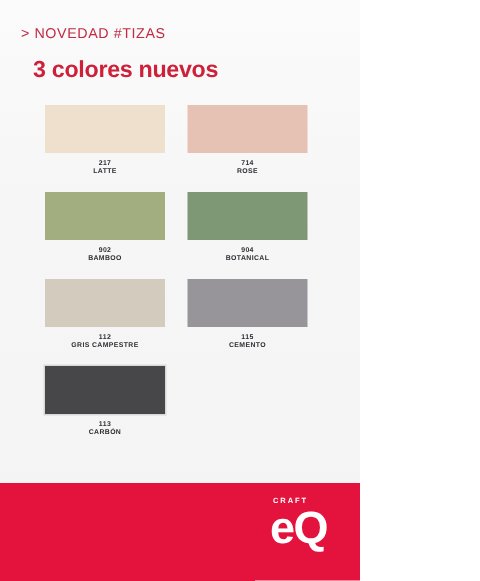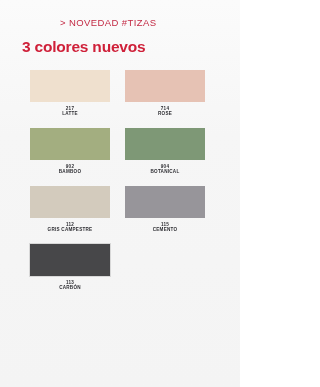--- a/index.html
+++ b/index.html
@@ -26,21 +26,20 @@
   .eyebrow {
     position: absolute;
     left: 14px;
     top: 17px;
     font-size: 9.5px;
     letter-spacing: 0.4px;
     font-weight: 400;
     color: #c32a44;
     white-space: nowrap;
     font-family: "Liberation Sans", sans-serif;
-    margin-left: 46px;
   }
   .headline {
     position: absolute;
     left: 22px;
     top: 38px;
     font-size: 15.5px;
     font-weight: bold;
     letter-spacing: -0.2px;
     color: #cf2039;
     white-space: nowrap;
@@ -194,14 +193,20 @@
         <div class="cell col0">
           <div class="chip bordered" style="background: rgb(71, 71, 73);"></div>
           <div class="caption">
             <span class="code">113</span>
             <span class="cname">CARBÓN</span>
           </div>
         </div>
       </div>
     </div>
 
+  <div class="footer">
+    <div class="logo">
+      <span class="logo-craft">CRAFT</span>
+      <span class="logo-eq">eQ</span>
+    </div>
+  </div>
 
 </div>
 
 </body></html>

